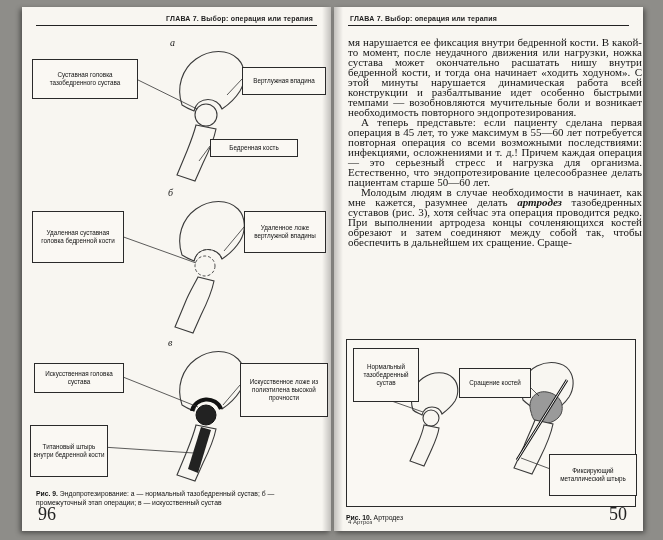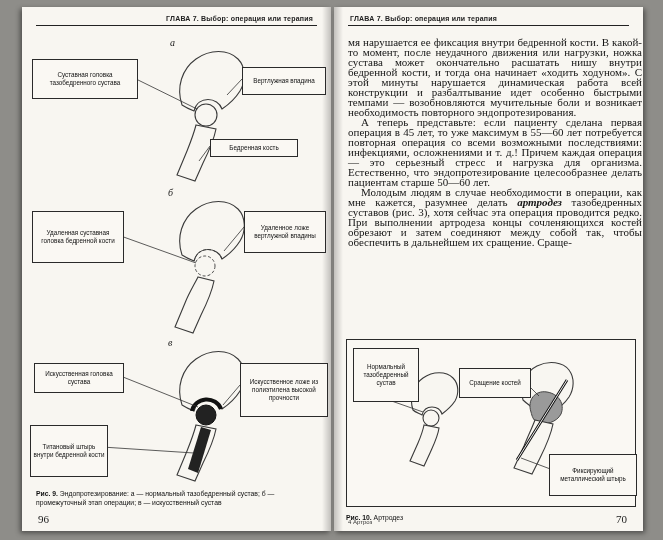--- a/index.html
+++ b/index.html
@@ -22,21 +22,21 @@
   .fig9 svg,.fig10 svg{position:absolute;left:0;top:0}
   .lblbox{position:absolute;border:1px solid #2a2a2a;background:#faf8f3;
        font-family:"Liberation Sans",sans-serif;font-size:6.3px;line-height:1.3;
        text-align:center;display:flex;align-items:center;justify-content:center;
        padding:1px 2px;color:#111;z-index:2}
   .part-letter{position:absolute;font-style:italic;font-size:10px;z-index:2}
   .caption{position:absolute;left:14px;right:12px;font-family:"Liberation Sans",sans-serif;
        font-size:6.8px;line-height:1.35;color:#111}
   .page.left .caption{top:482px}
   .page.right .caption{top:506px;left:12px}
-  .pagenum{position:absolute;bottom:6px;font-size:11px;color:#222}
+  .pagenum{position:absolute;bottom:6px;font-size:18px;color:#222}
   .page.left .pagenum{left:16px}
   .page.right .pagenum{right:16px}
   .bodytext{position:absolute;top:30px;left:14px;right:1px;font-size:11px;
        line-height:10px;text-align:justify;color:#151515}
   .bodytext p{margin:0}
   .bodytext p.indent{text-indent:13px}
   .bi{font-weight:bold;font-style:italic}
   .fig10{position:absolute;top:332px;left:12px;width:288px;height:166px;
        border:1px solid #2a2a2a;background:#faf8f3}
   .footmark{position:absolute;bottom:6px;left:14px;font-size:6px;
@@ -110,21 +110,21 @@
 
     <div class="pagenum">96</div>
   </div>
 
   <div class="page right">
     <div class="runhead">ГЛАВА 7. Выбор: операция или терапия</div>
 
     <div class="bodytext">
       <p>мя нарушается ее фиксация внутри бедренной кости. В какой-то момент, после неудачного движения или нагрузки, ножка сустава может окончательно расшатать нишу внутри бедренной кости, и тогда она начинает «ходить ходуном». С этой минуты нарушается динамическая работа всей конструкции и разбалтывание идет особенно быстрыми темпами — возобновляются мучительные боли и возникает необходимость повторного эндопротезирования.</p>
       <p class="indent">А теперь представьте: если пациенту сделана первая операция в 45 лет, то уже максимум в 55—60 лет потребуется повторная операция со всеми возможными последствиями: инфекциями, осложнениями и т. д.! Причем каждая операция — это серьезный стресс и нагрузка для организма. Естественно, что эндопротезирование целесообразнее делать пациентам старше 50—60 лет.</p>
-      <p class="indent"><span>Молодым людям в случае необходимости в операции, как мне кажется, разумнее делать </span><span class="bi">артродез</span><span> тазобедренных суставов (рис. 3), хотя сейчас эта операция проводится редко. При выполнении артродеза концы сочленяющихся костей обрезают и затем соединяют между собой так, чтобы обеспечить в дальнейшем их сращение. Сраще-</span></p>
+      <p class="indent"><span>Молодым людям в случае необходимости в начинает, как мне кажется, разумнее делать </span><span class="bi">артродез</span><span> тазобедренных суставов (рис. 3), хотя сейчас эта операция проводится редко. При выполнении артродеза концы сочленяющихся костей обрезают и затем соединяют между собой так, чтобы обеспечить в дальнейшем их сращение. Сраще-</span></p>
     </div>
 
     <div class="fig10">
       <svg width="286" height="164" viewBox="0 0 286 164">
 
         <g>
           <path class="bone" d="M66,70 C62,58 66,45 76,38 C86,31 99,31 106,38 C112,44 112,54 108,61 C104,67 99,71 95,74 C92,65 78,64 75,75 C71,73 68,72 66,70 Z"></path>
           <circle cx="84" cy="78" r="8" class="bone"></circle>
           <path class="bone" d="M77,85 L92,88 C91,96 87,104 83,113 L77,126 L63,121 L71,103 C74,96 76,90 77,85 Z"></path>
           <line class="conn" x1="36" y1="58" x2="76" y2="72"></line>
@@ -144,16 +144,16 @@
       <div class="lblbox" style="left:6px;top:8px;width:60px;height:50px">Нормальный тазобедренный сустав</div>
       <div class="lblbox" style="left:112px;top:28px;width:66px;height:26px">Сращение костей</div>
       <div class="lblbox" style="left:202px;top:114px;width:82px;height:38px">Фиксирующий металлический штырь</div>
     </div>
 
     <div class="caption">
       <span class="capnum">Рис. 10.</span><span> Артродез</span>
     </div>
 
     <div class="footmark">4 Артроз</div>
-    <div class="pagenum">70</div>
+    <div class="pagenum">50</div>
   </div>
 
 </div>
 
 </body></html>

